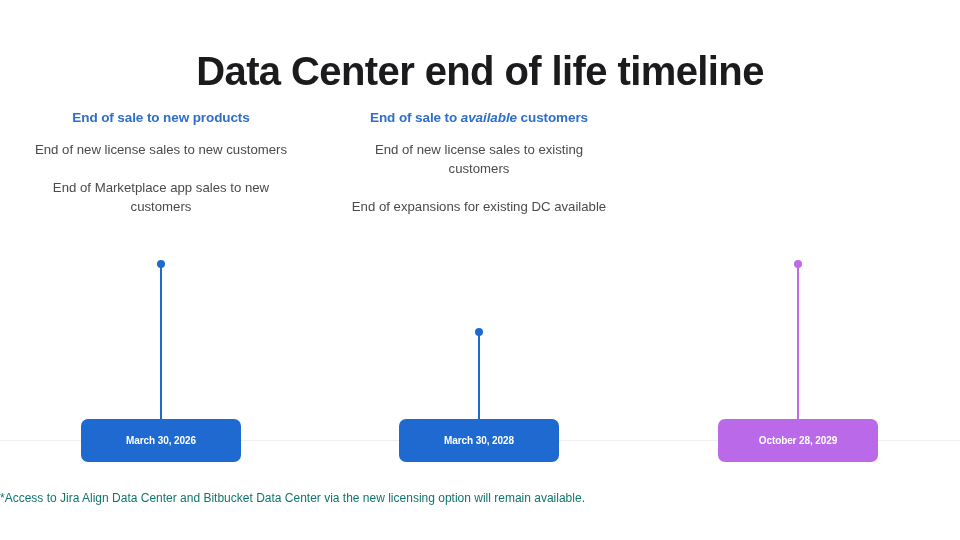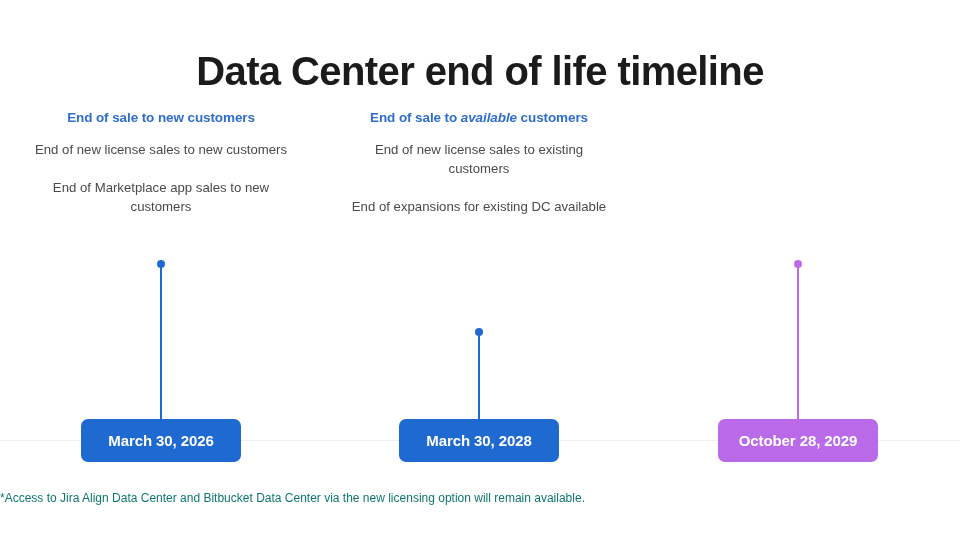--- a/index.html
+++ b/index.html
@@ -111,21 +111,21 @@
   
   .badge {
     position: absolute;
     top: 419px;
     height: 43px;
     border-radius: 7px;
     display: flex;
     align-items: center;
     justify-content: center;
     color: #ffffff;
-    font-size: 15px;
+    font-size: 10px;
     font-weight: 700;
     letter-spacing: -0.1px;
   }
   .badge-blue   { background: #1f6ad0; }
   .badge-purple { background: #ba6ae8; }
 
   .badge-1 { left:  81px; width: 160px; }
   .badge-2 { left: 399px; width: 160px; }
   .badge-3 { left: 718px; width: 160px; }
 
@@ -145,21 +145,21 @@
 <body>
 
 <div class="slide">
 
   <h1 class="title">Data Center end of life timeline</h1>
 
   <div class="baseline"></div>
 
   <div class="col col-1">
     <div class="col-heading heading-blue">
-      <span>End of sale to new customers</span>
+      <span>End of sale to new products</span>
     </div>
     <div class="col-body">
       <p class="bullet">End of new license sales to new customers</p>
       <p class="bullet">End of Marketplace app sales to new customers</p>
     </div>
   </div>
 
   <div class="col col-2">
     <div class="col-heading heading-blue">
       <span>End of sale to </span><span class="em">available</span><span> customers</span>

